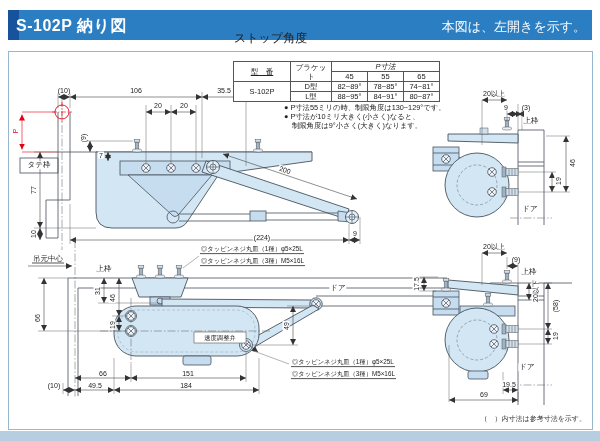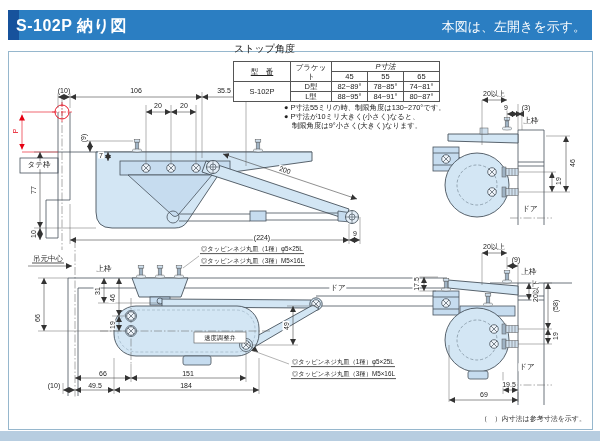--- a/index.html
+++ b/index.html
@@ -18,21 +18,21 @@
   .dim{position:absolute;font-size:7px;color:#222;white-space:nowrap;line-height:1;
        transform:translate(-50%,-50%);background:#fff;padding:0 1px;}
   .rot{transform:translate(-50%,-50%) rotate(-90deg);}
   .r18{transform:translate(-50%,-50%) rotate(18deg);}
   .jl{font-size:7.5px;}
   .sm{font-size:6.3px;}
   .red{color:#e60012;}
   .dimL{transform:translate(0,-50%);}
   .ul{border-bottom:.8px solid #555;padding-bottom:.5px;}
   
-  .cap{position:absolute;left:234px;top:42px;font-size:10px;color:#222;}
+  .cap{position:absolute;left:234px;top:30px;font-size:12px;color:#222;}
   .tbl{position:absolute;left:233px;top:61px;border-collapse:collapse;font-size:7.5px;}
   .tbl td{border:1px solid #555;text-align:center;padding:0 2px;height:9px;line-height:9px;
           color:#222;background:#fff;font-weight:normal;}
   .th-gray{background:#d7dfe8;}
   .th-red{background:#e60012;color:#fff;font-style:italic;}
   .w1{width:52px;text-decoration:underline;} .w2{width:36px;} .w3{width:31px;}
   
   .notes{position:absolute;left:284px;top:104px;font-size:7.3px;color:#222;line-height:8.8px;}
   .ind{padding-left:8px;}
   .fnote{position:absolute;right:14px;top:414px;font-size:7px;color:#333;}
@@ -257,21 +257,21 @@
     <tr>
       <td>L型</td>
       <td>88~95°</td>
       <td>84~91°</td>
       <td>80~87°</td>
     </tr>
   </tbody>
     </table>
 
   <div class="notes">
-    <div>● P寸法55ミリの時、制限角度は130~270°です。</div>
+    <div>● P寸法55ミリの時、制限角度は130~129°です。</div>
     <div>● P寸法が10ミリ大きく(小さく)なると、</div>
     <div class="ind">制限角度は9°小さく(大きく)なります。</div>
   </div>
 
   <span class="dim" style="left:64px;top:90px">(10)</span>
   <span class="dim" style="left:136px;top:90px">106</span>
   <span class="dim" style="left:224px;top:90px">35.5</span>
   <span class="dim" style="left:158px;top:105px">20</span>
   <span class="dim" style="left:184px;top:105px">20</span>
   <span class="dim rot red" style="left:15px;top:131px">P</span>

